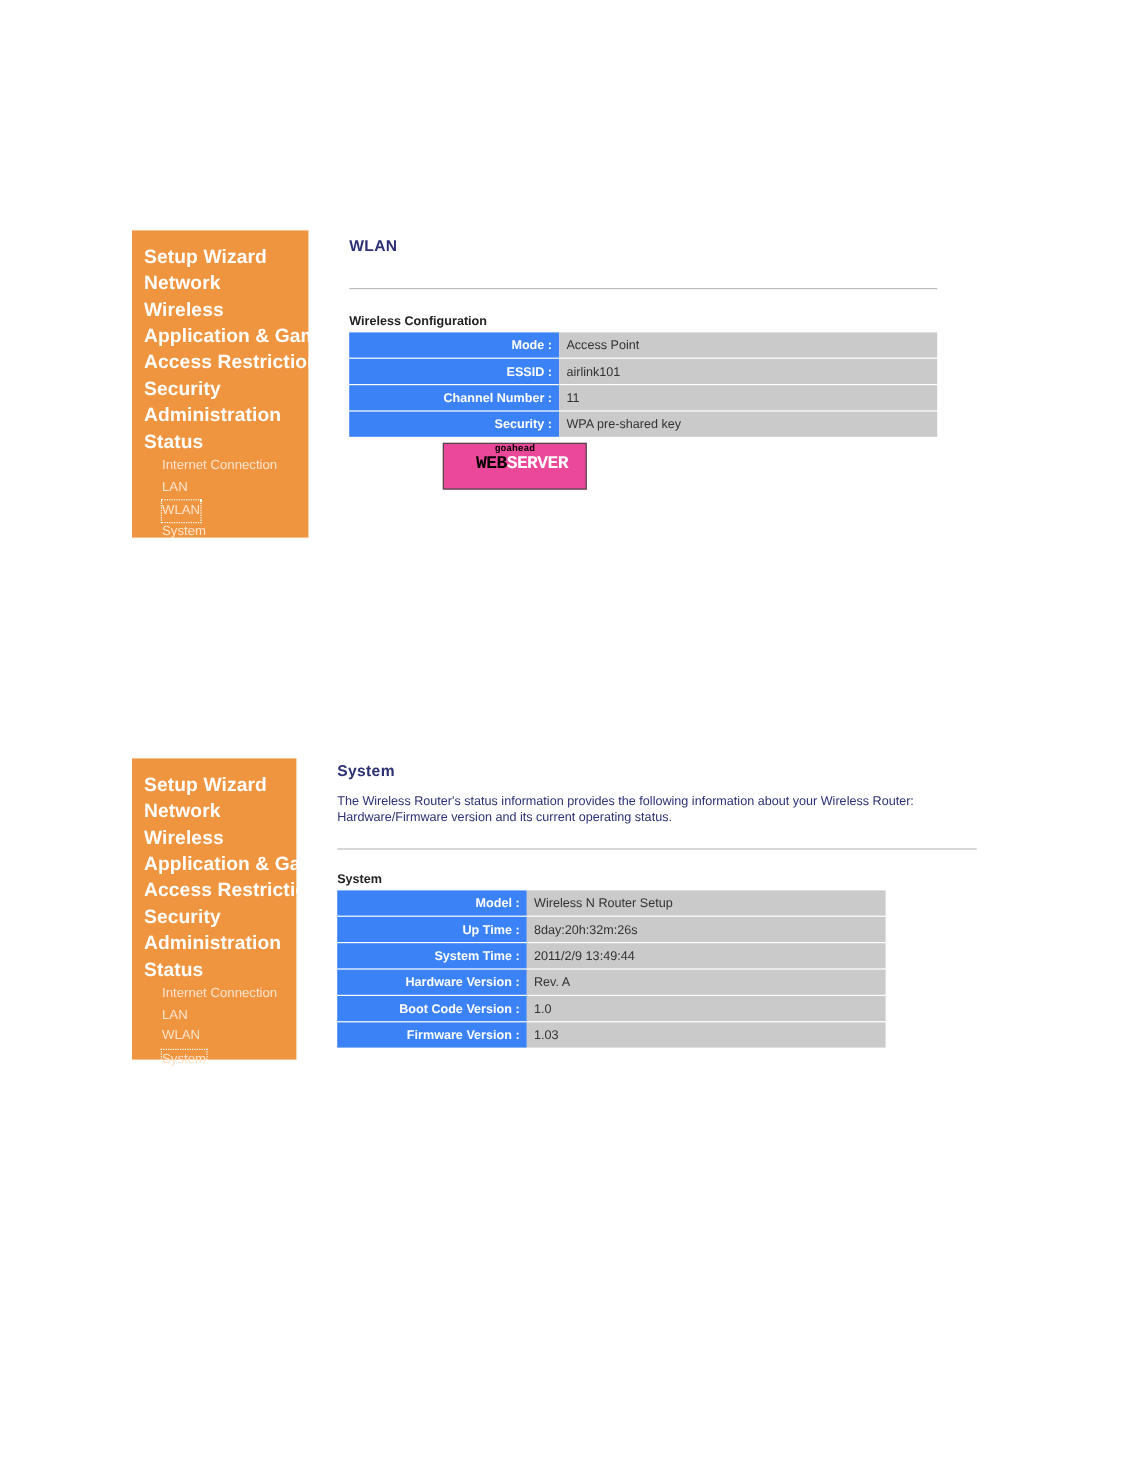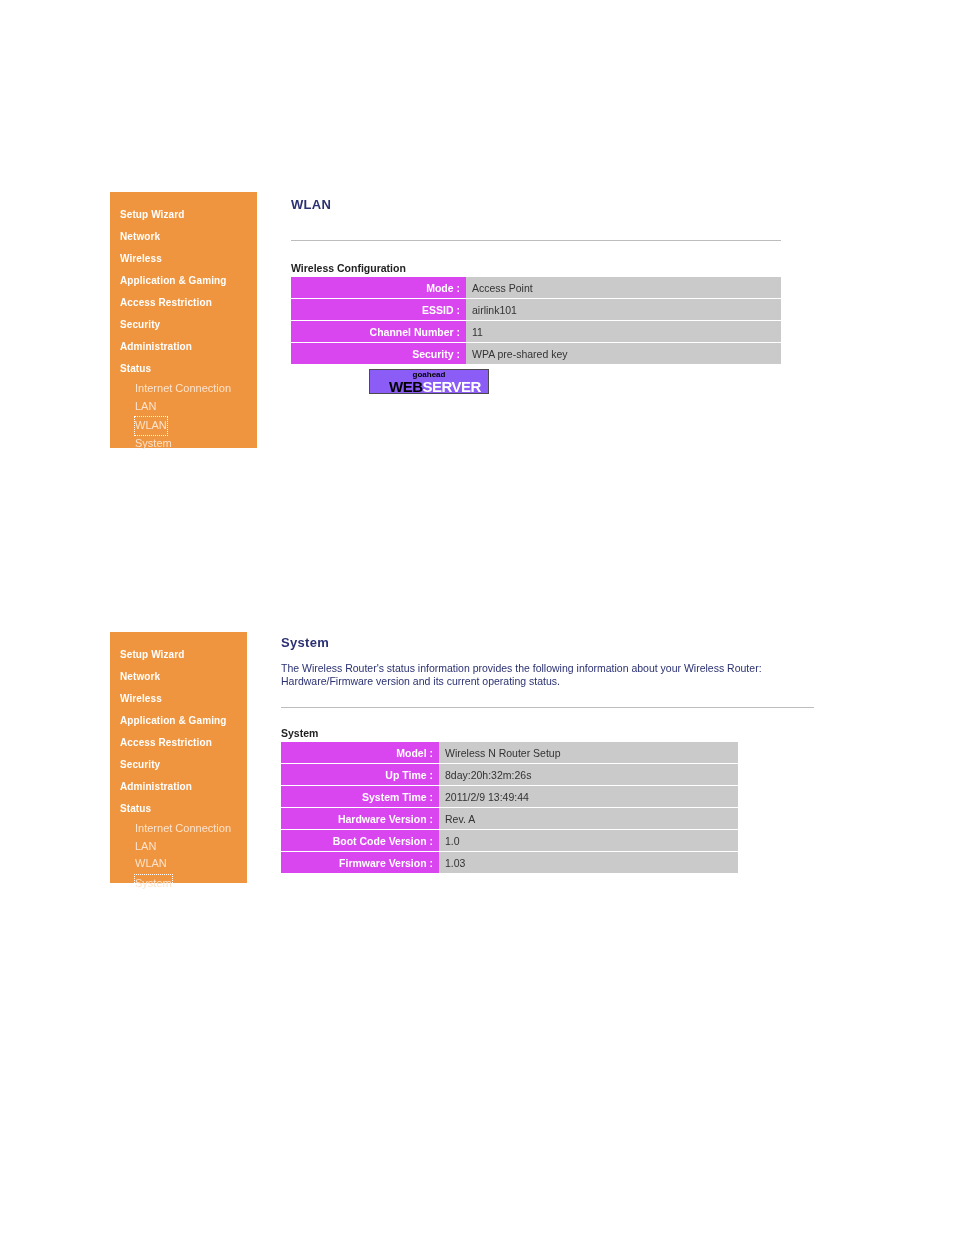--- a/index.html
+++ b/index.html
@@ -23,21 +23,21 @@
 
   
   .sidebar {
     position: absolute;
     background: #F0953F;
     box-sizing: border-box;
     padding: 12px 0 12px 0;
   }
   .nav-main {
     color: #ffffff;
-    font-size: 10px;
+    font-size: 16px;
     font-weight: bold;
     line-height: 22px;
     padding-left: 10px;
     white-space: nowrap;
     letter-spacing: 0.1px;
   }
   .nav-sub {
     color: #FBE3CC;
     font-size: 11px;
     font-weight: normal;
@@ -83,21 +83,21 @@
   }
 
   
   table.status {
     border-collapse: separate;
     border-spacing: 0 1px;
     table-layout: fixed;
     font-size: 10.5px;
   }
   table.status td.k {
-    background: #d946ef;
+    background: #3b82f6;
     color: #ffffff;
     font-weight: bold;
     text-align: right;
     padding: 2px 6px 2px 4px;
     height: 17px;
     white-space: nowrap;
     vertical-align: middle;
   }
   table.status td.v {
     background: #CACACA;
@@ -106,25 +106,26 @@
     padding: 2px 0 2px 6px;
     height: 17px;
     vertical-align: middle;
     white-space: nowrap;
   }
 
   
   .ga-logo {
     position: absolute;
     width: 120px;
-    height: 25px;
-    background: #8b5cf6;
+    height: 39px;
+    background: #ec4899;
     border: 1px solid #4b4b4b;
     box-sizing: border-box;
     overflow: hidden;
+    font-family: Liberation Mono, monospace;
   }
   .ga-top {
     text-align: center;
     font-size: 8px;
     font-weight: bold;
     color: #000000;
     line-height: 9px;
     height: 9px;
     margin-top: 0px;
     letter-spacing: 0px;

